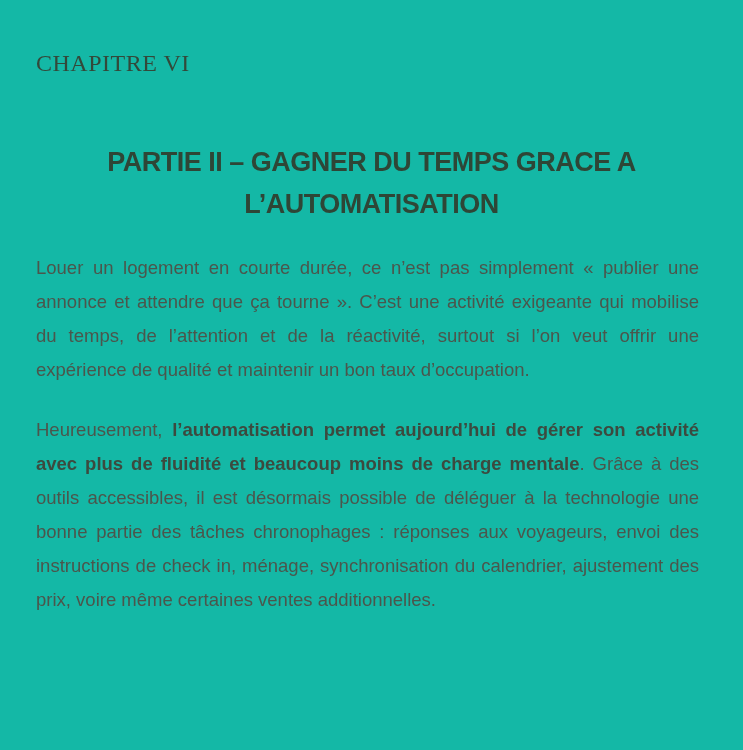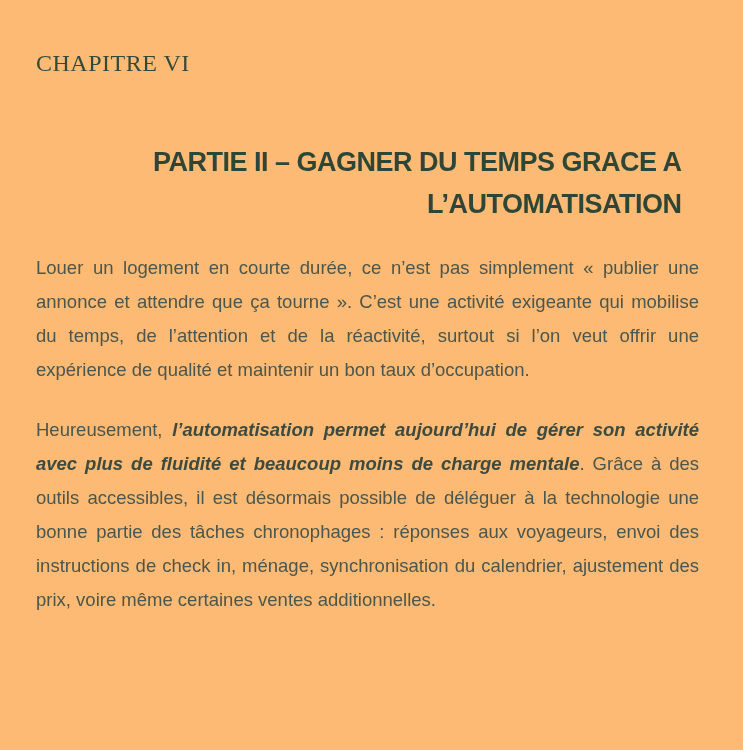--- a/index.html
+++ b/index.html
@@ -4,37 +4,37 @@
 <style>
   html, body {
     margin: 0;
     padding: 0;
     background: #edece4;
   }
   .page {
     position: relative;
     width: 743px;
     height: 750px;
-    background: #fdba74;
+    background: #14b8a6;
     box-sizing: border-box;
     padding: 50px 36px 0 36px;
     font-family: "Liberation Sans", sans-serif;
     overflow: hidden;
   }
   .chapter-label {
     font-family: "Liberation Serif", serif;
     font-size: 24px;
     letter-spacing: 0.5px;
     color: #33493a;
     font-weight: 400;
   }
   .part-title {
     margin: 64px auto 0 auto;
     max-width: 620px;
-    text-align: right;
+    text-align: center;
     font-size: 27px;
     line-height: 42px;
     font-weight: 700;
     letter-spacing: -0.5px;
     color: #2e4636;
   }
   .section-heading {
     margin-top: 80px;
     font-size: 19px;
     line-height: 32px;
@@ -51,21 +51,20 @@
   .body-paragraph {
     margin: 26px 8px 0 0;
     font-size: 18.5px;
     line-height: 34px;
     color: #4b564c;
     text-align: justify;
   }
   .body-paragraph .bold-run {
     font-weight: 700;
     color: #3c4a3f;
-    font-style: italic;
   }
 </style>
 </head>
 <body>
 
 <div class="page">
 
   <div class="chapter-label">CHAPITRE VI</div>
 
   <h1 class="part-title">PARTIE II – GAGNER DU TEMPS GRACE A L’AUTOMATISATION</h1>

